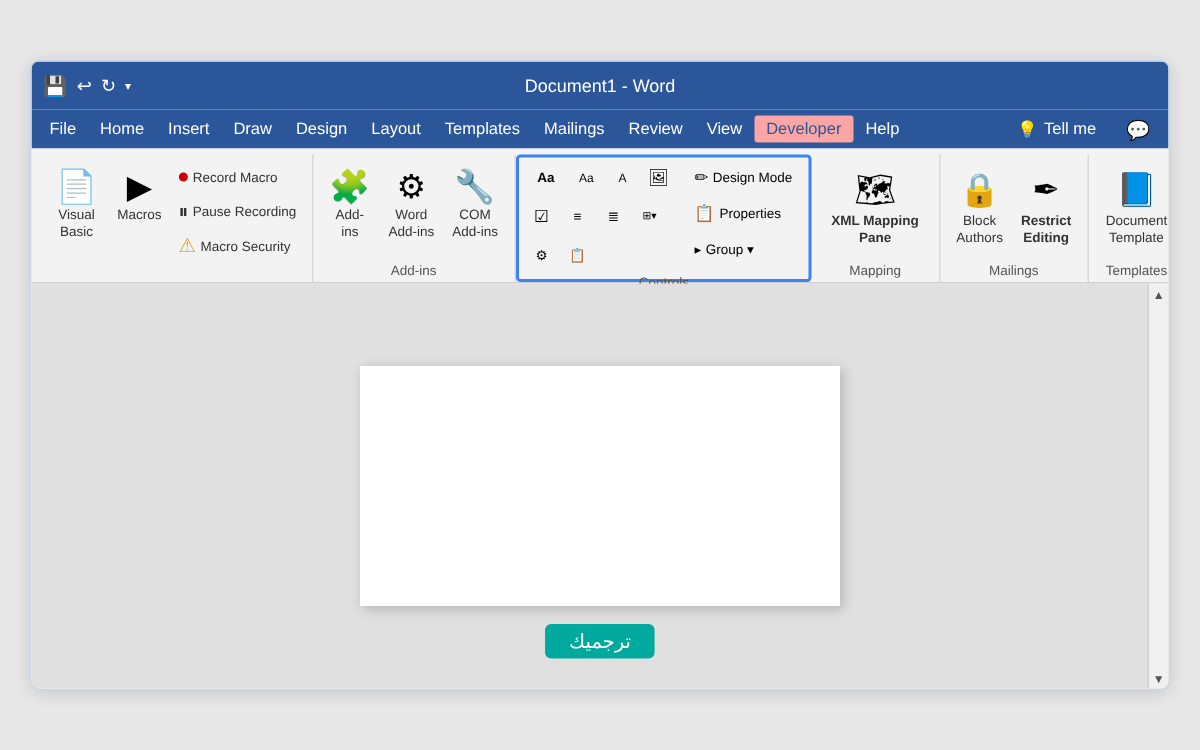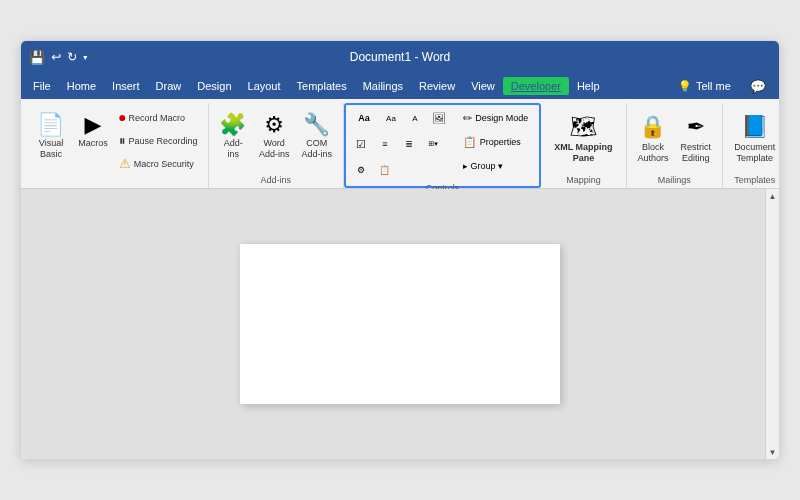--- a/index.html
+++ b/index.html
@@ -97,24 +97,23 @@
     }
     .menu-item {
       color: white;
       font-size: 11px;
       padding: 3px 8px;
       cursor: pointer;
       border-radius: 2px;
       white-space: nowrap;
     }
     .menu-item.active {
-      background: #22c55e;
+      background: #fca5a5;
       color: #2b579a;
       font-weight: 500;
-      text-decoration: underline;
     }
     .menu-bar-right {
       margin-left: auto;
       display: flex;
       align-items: center;
       gap: 4px;
     }
     .menu-bar-right .menu-item { font-size: 11px; }
     .tell-me {
       display: flex;
@@ -465,21 +464,21 @@
     </div>
 
     <div class="ribbon-group">
       <div class="ribbon-group-content">
         <div class="protect-small">
           <div style="font-size:22px; margin-top:6px;">🔒</div>
           <div style="font-size:9px; text-align:center; color:#333; line-height:1.2;">Block<br>Authors</div>
         </div>
         <div class="protect-small">
           <div style="font-size:22px; margin-top:6px;">✒</div>
-          <div style="font-size:9px; text-align:center; color:#333; line-height:1.2;">Restrict<br>Editing</div>
+          <div style="font-size:9px; text-align:center; color:#333; line-height:1.2;font-weight:bold;">Restrict<br>Editing</div>
         </div>
       </div>
       <div class="ribbon-group-label">Mailings</div>
     </div>
 
     <div class="ribbon-group">
       <div class="ribbon-group-content">
         <div class="protect-small">
           <div style="font-size:22px; margin-top:6px;">📘</div>
           <div style="font-size:9px; text-align:center; color:#333; line-height:1.2;">Document<br>Template</div>
@@ -490,15 +489,16 @@
 
   </div>
 
   <div class="doc-area">
     <div class="doc-page"></div>
     <div class="scroll-right">
       <div class="scroll-arrow">▲</div>
       <div class="scroll-arrow" style="margin-top:auto;">▼</div>
     </div>
 
+    <div class="bottom-badge">ترجميك</div>
   </div>
 
 </div>
 
 </body></html>

